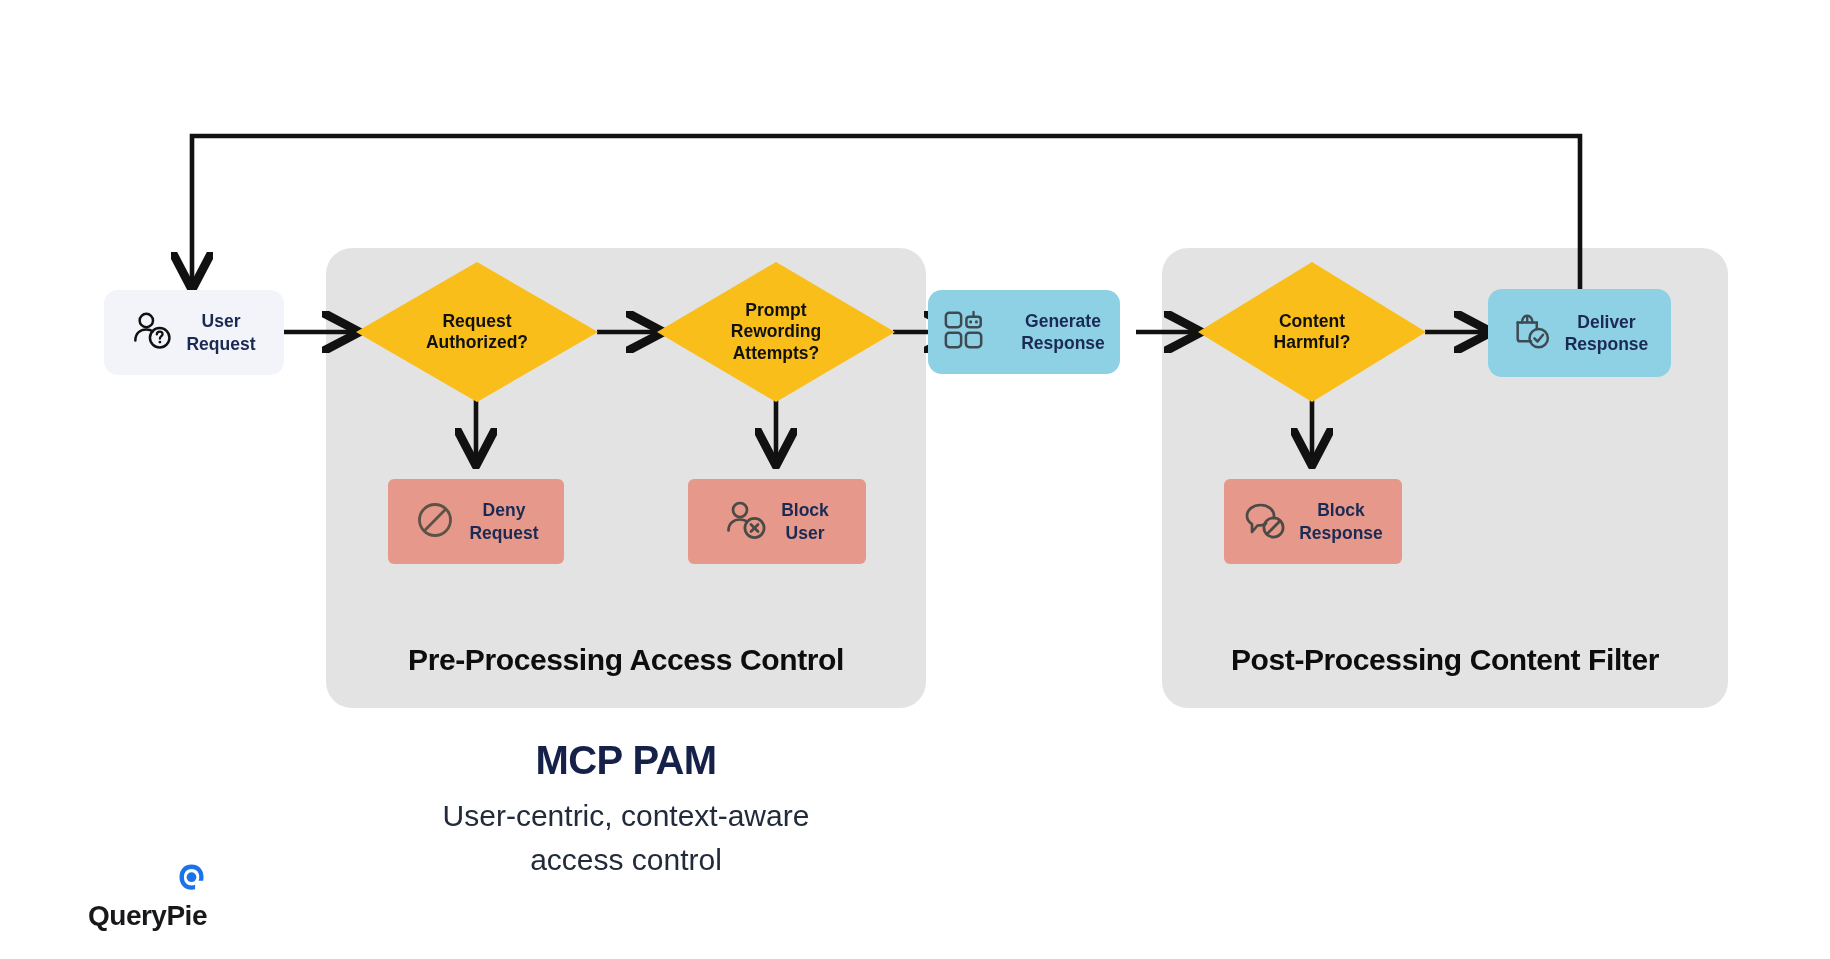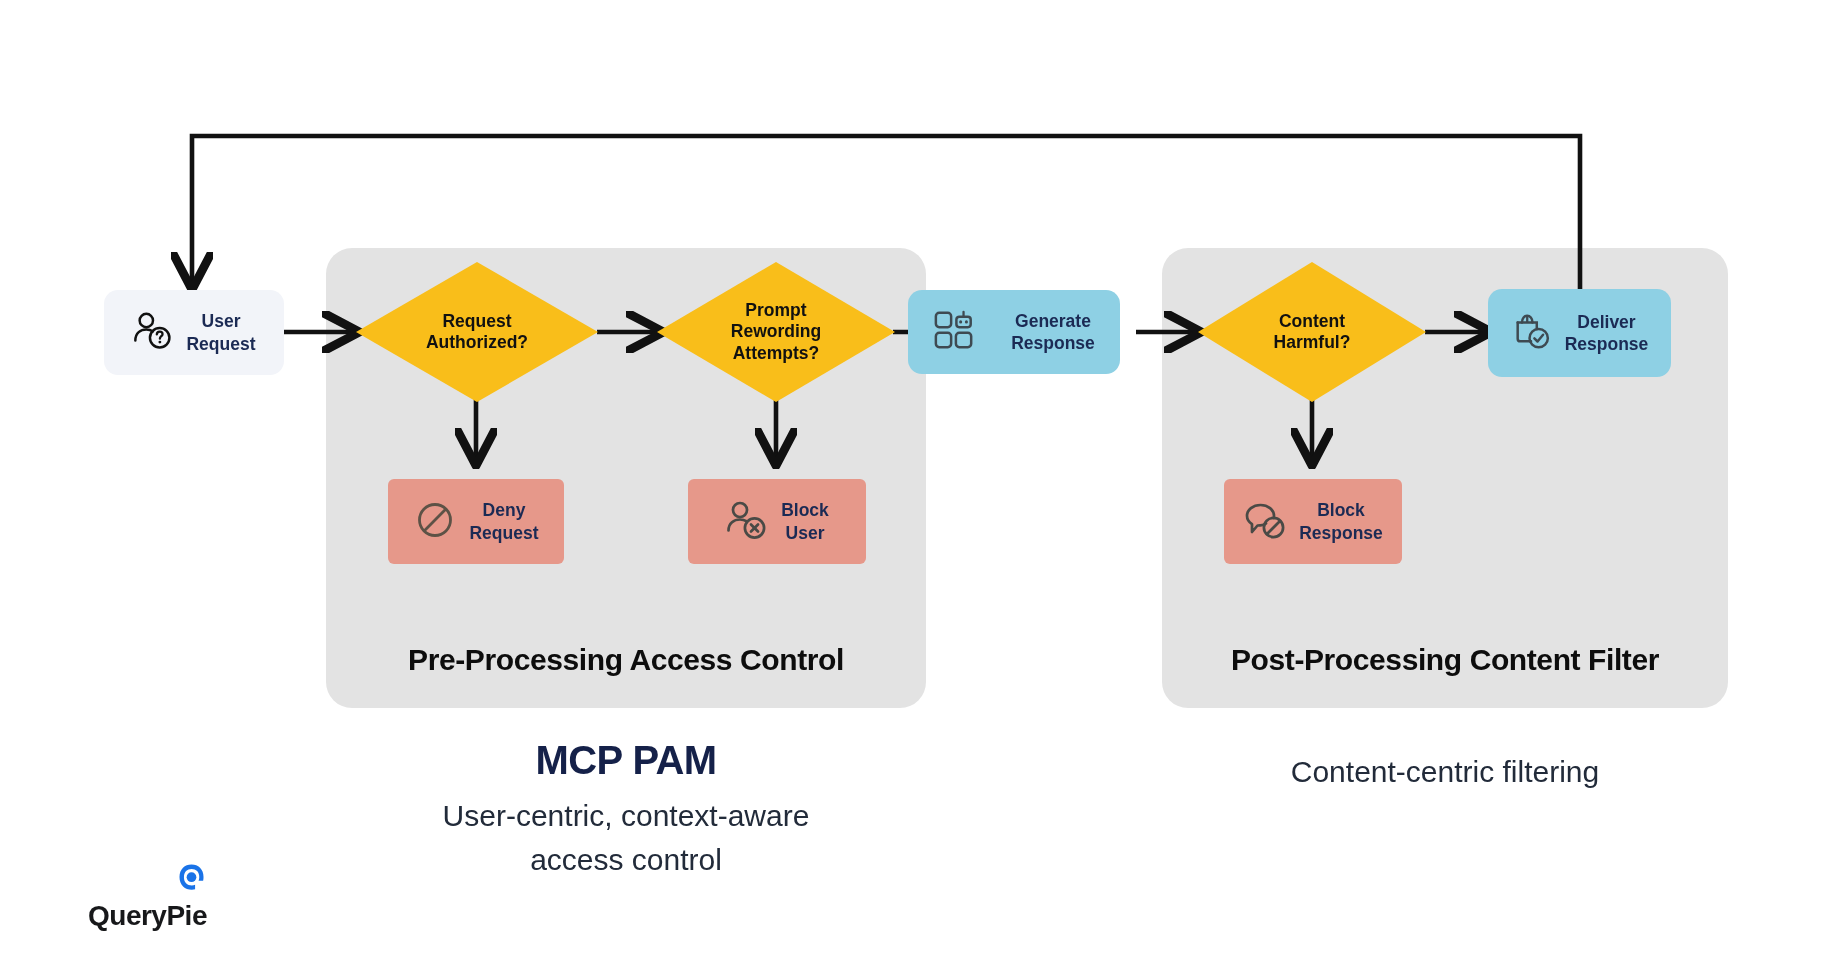--- a/index.html
+++ b/index.html
@@ -147,21 +147,21 @@
 
   <div class="diamond-wrap" style="left:657px;top:262px;width:238px;height:140px;">
     <svg viewBox="0 0 238 140" preserveAspectRatio="none">
       <polygon points="119,0 238,70 119,140 0,70" fill="#f9be1a"></polygon>
     </svg>
     <div class="diamond-text">Prompt
 Rewording
 Attempts?</div>
   </div>
 
-  <div class="node node-blue" style="left:908px;top:290px;width:212px;height:84px;gap:36px;">
+  <div class="node node-blue" style="left:928px;top:290px;width:192px;height:84px;gap:36px;">
     <span class="ico">
       <svg width="42" height="42" viewBox="0 0 44 44">
         <rect x="3" y="4" width="16" height="15" rx="3.5" fill="none" stroke="#3e4a52" stroke-width="2.6"></rect>
         <rect x="3" y="25" width="16" height="15" rx="3.5" fill="none" stroke="#3e4a52" stroke-width="2.6"></rect>
         <rect x="24" y="25" width="16" height="15" rx="3.5" fill="none" stroke="#3e4a52" stroke-width="2.6"></rect>
         <rect x="24.5" y="8" width="15" height="11" rx="3" fill="none" stroke="#3e4a52" stroke-width="2.6"></rect>
         <line x1="32" y1="3" x2="32" y2="8" stroke="#3e4a52" stroke-width="2.4" stroke-linecap="round"></line>
         <circle cx="29" cy="13.5" r="1.6" fill="#3e4a52"></circle>
         <circle cx="35" cy="13.5" r="1.6" fill="#3e4a52"></circle>
       </svg>
@@ -231,21 +231,20 @@
 Response</span>
   </div>
 
   <div class="caption" style="left:326px;top:738px;width:600px;">
     <div class="cap-title">MCP PAM</div>
     <div class="cap-sub">User-centric, context-aware
 access control</div>
   </div>
 
   <div class="caption" style="left:1162px;top:738px;width:566px;">
-    <div class="cap-sub">Content-centric filtering</div>
   </div>
 
   <div id="logo">
     <span>
       <svg width="31" height="31" viewBox="0 0 32 32">
         <path d="M16,2.6 C12.2,2.6 9.6,3.6 7.2,6 C4.8,8.4 3.6,11.6 3.6,15.6
                  C3.6,19.6 4.9,22.9 7.3,25.2 C9.7,27.5 12.6,28.6 16.3,28.6
                  C17.6,28.6 18.7,28.4 19.7,28.1 L19.7,23.4 C18.7,23.9 17.6,24.2 16.3,24.2
                  C13.9,24.2 11.9,23.4 10.4,21.9 C8.9,20.4 8.2,18.3 8.2,15.7
                  C8.2,13.1 8.9,11 10.4,9.4 C11.9,7.9 13.8,7.1 16.1,7.1

